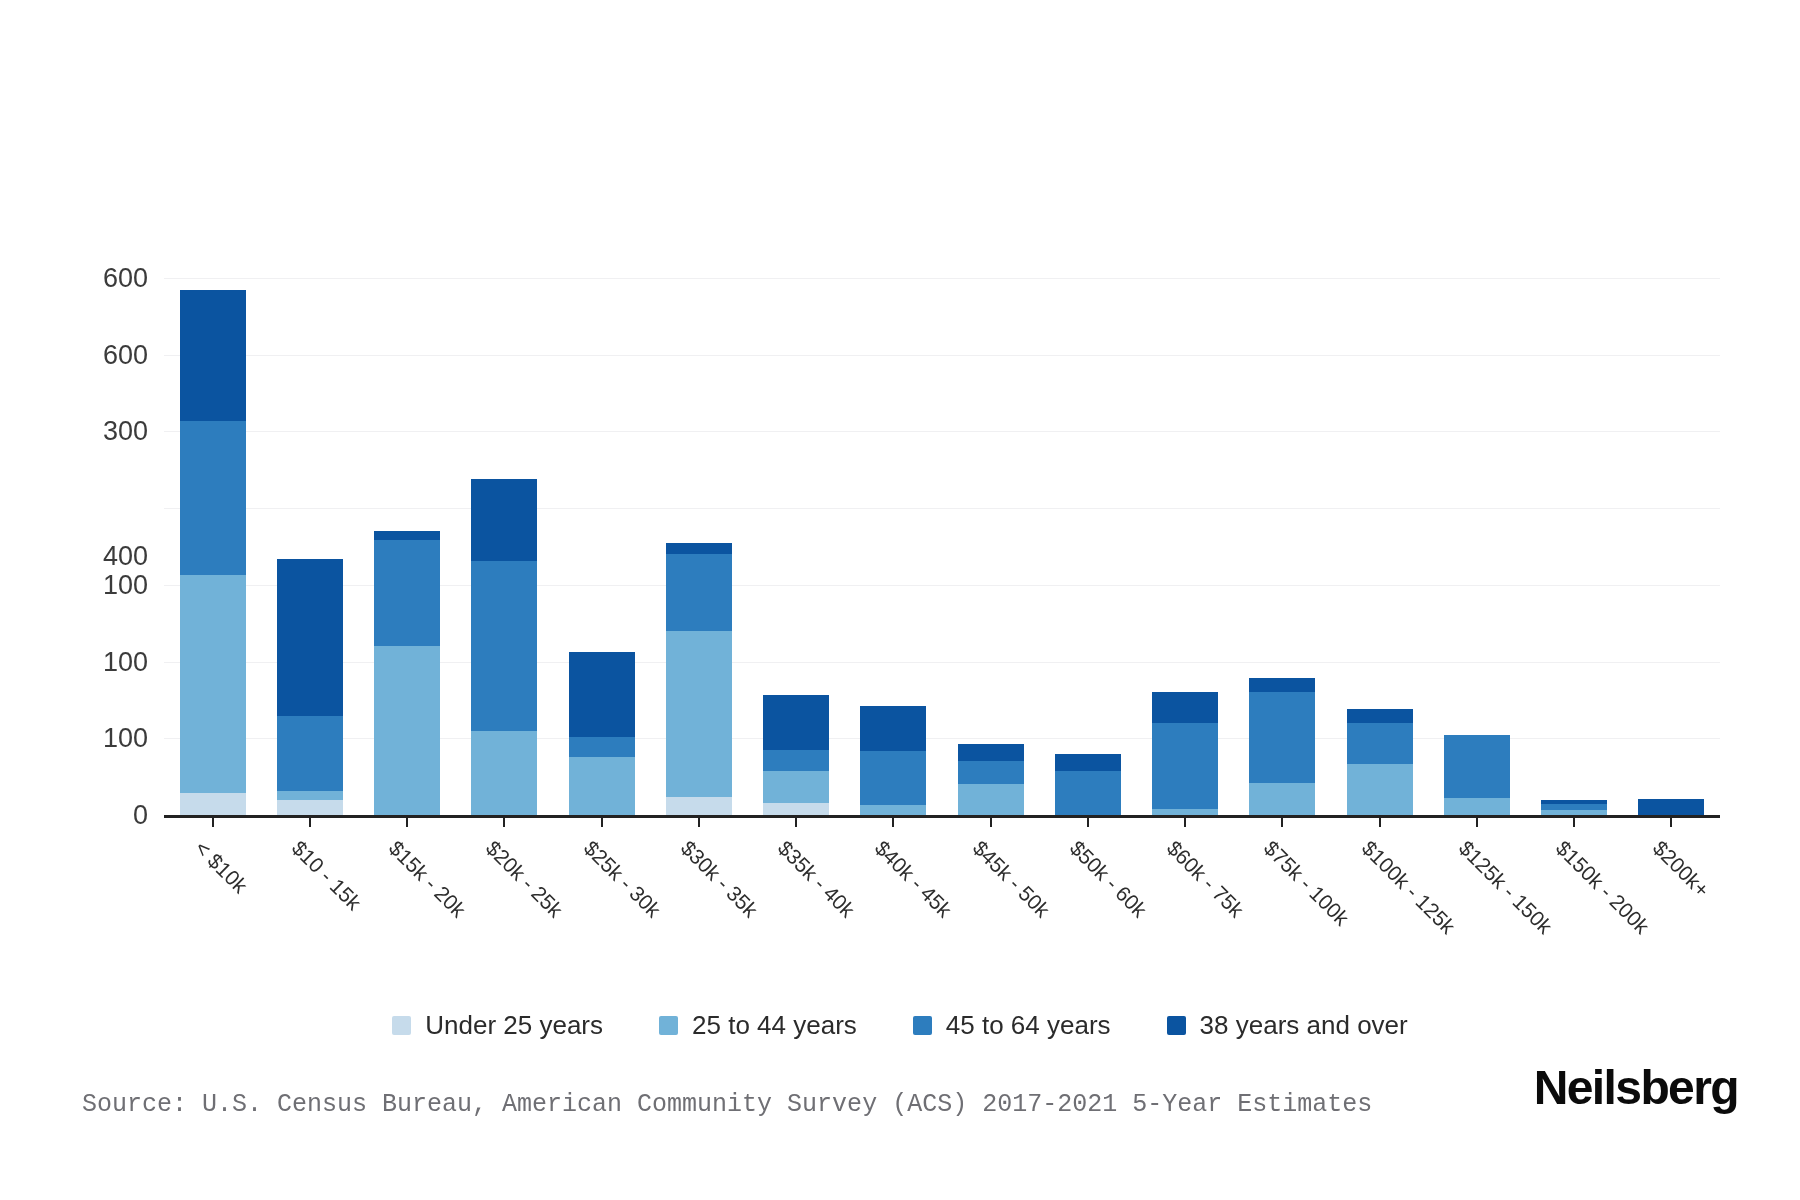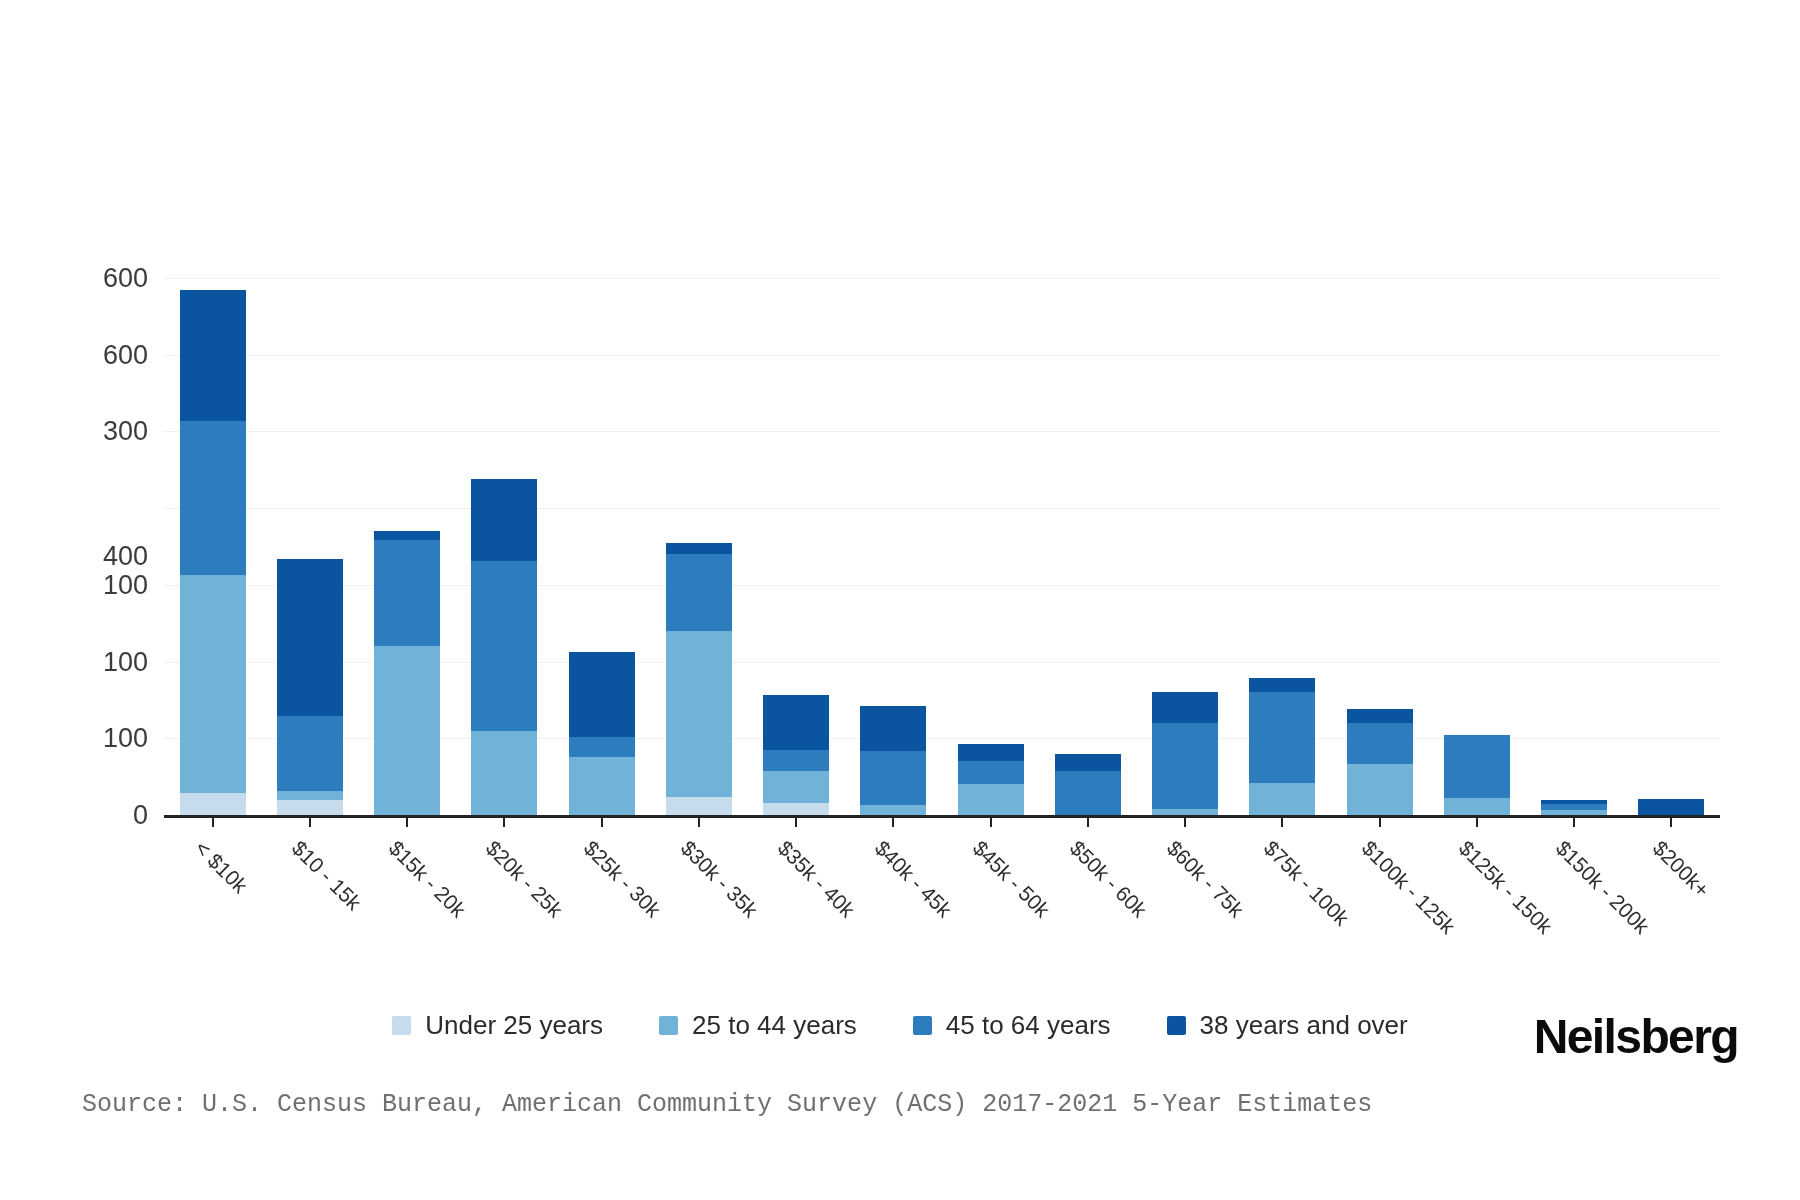--- a/index.html
+++ b/index.html
@@ -190,21 +190,21 @@
     position: absolute;
     left: 82px;
     top: 1090px;
     font-size: 25px;
     color: #6f6f74;
     font-family: Liberation Mono, monospace;
   }
   .brand-logo {
     position: absolute;
     right: 62px;
-    top: 1009px;
+    top: 1060px;
     font-size: 48px;
     font-weight: bold;
     letter-spacing: -1.6px;
     color: #0b0b0b;
     font-family: "Liberation Sans", sans-serif;
   }
 </style>
 </head>
 <body>
 

